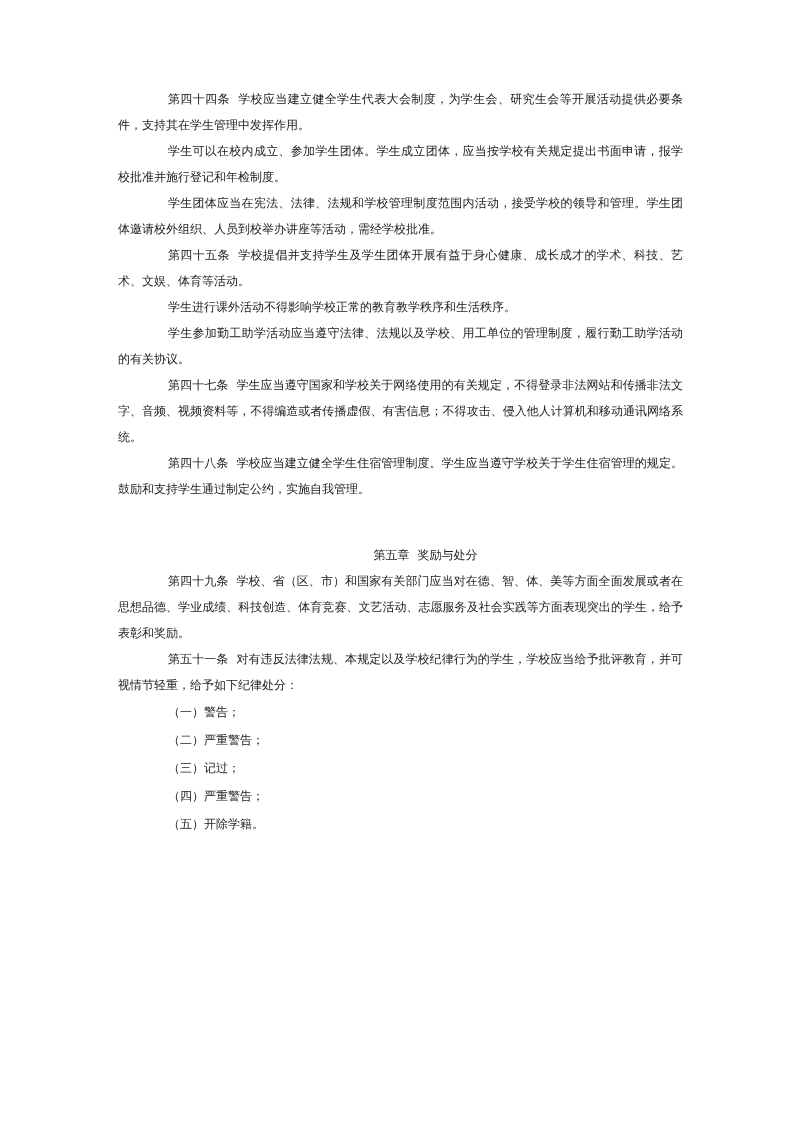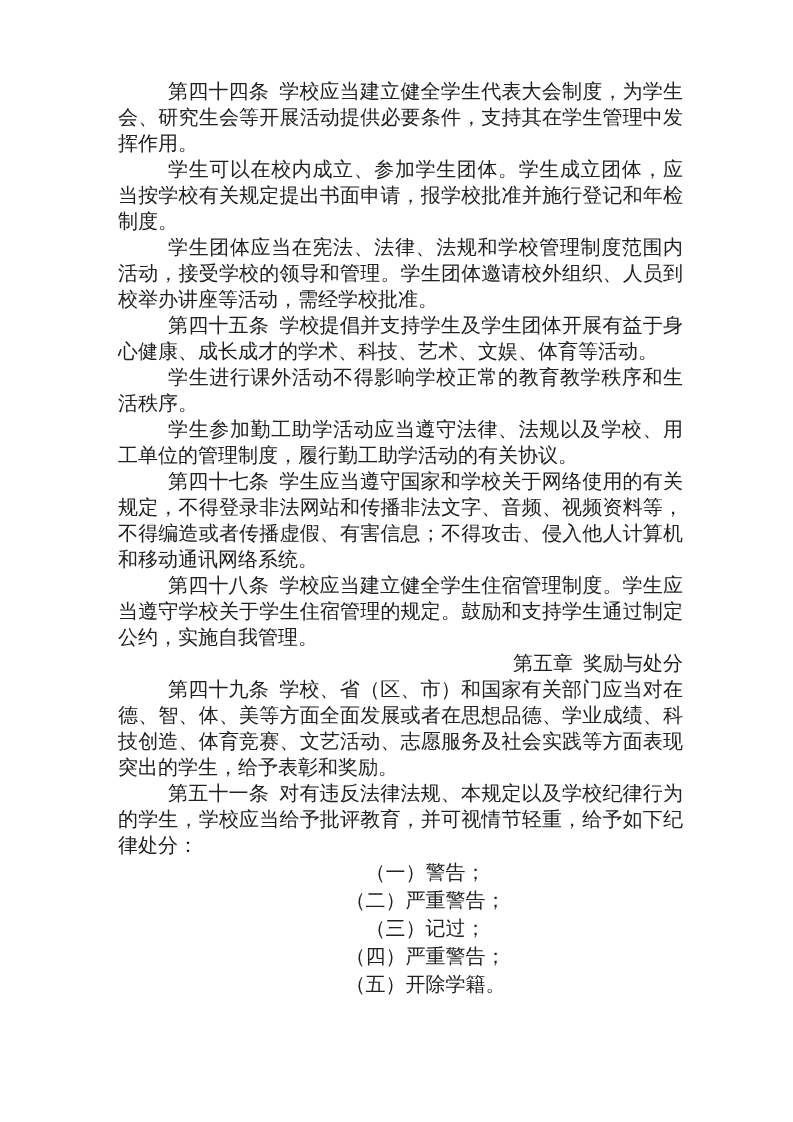--- a/index.html
+++ b/index.html
@@ -12,40 +12,41 @@
     width: 793px;
     height: 1122px;
     background: #ffffff;
     overflow: hidden;
     font-family: "Liberation Serif", "DejaVu Serif", serif;
     color: #212121;
   }
   .doc-body {
     position: absolute;
     left: 118px;
-    top: 78px;
+    top: 86px;
     width: 565px;
-    font-size: 20px;
+    font-size: 12px;
     line-height: 26px;
   }
   .para, .heading {
     margin: 0;
     text-align: justify;
     text-indent: 50px;
     
     word-spacing: 5px;
   }
   .heading {
-    text-align: right;
+    text-align: center;
+    margin-top: 40px;
   }
   .item {
     margin: 0;
     text-indent: 50px;
     line-height: 28px;
-    text-align: center;
+    text-align: left;
   }
 </style>
 </head>
 <body>
 
 <div class="page">
   <div class="doc-body" id="doc-body">
       <div class="para">第四十四条 学校应当建立健全学生代表大会制度，为学生会、研究生会等开展活动提供必要条件，支持其在学生管理中发挥作用。</div>
       <div class="para">学生可以在校内成立、参加学生团体。学生成立团体，应当按学校有关规定提出书面申请，报学校批准并施行登记和年检制度。</div>
       <div class="para">学生团体应当在宪法、法律、法规和学校管理制度范围内活动，接受学校的领导和管理。学生团体邀请校外组织、人员到校举办讲座等活动，需经学校批准。</div>

